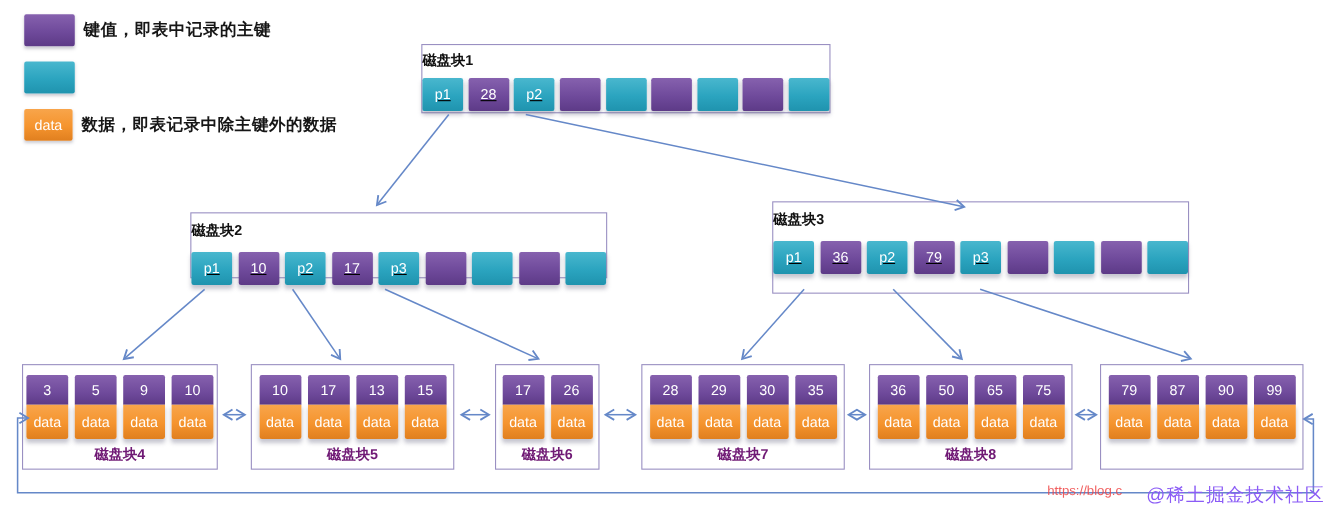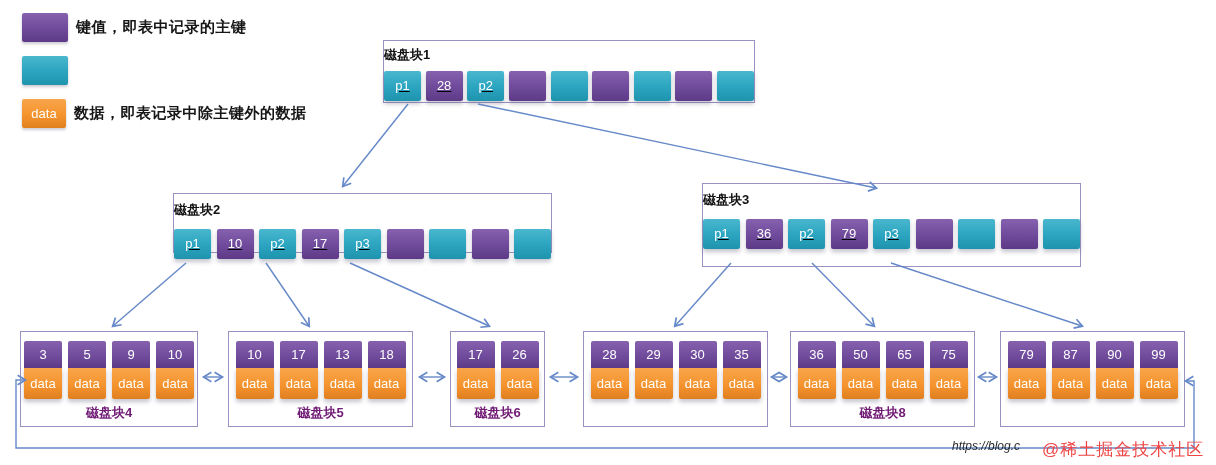--- a/index.html
+++ b/index.html
@@ -45,22 +45,22 @@
   }
   .dcell{
     width:38px;height:31px;line-height:31px;text-align:center;color:#fff;font-size:13px;
     border-radius:0 0 2px 2px;background:linear-gradient(180deg,#f8a54b 0%,#f5942e 55%,#e07f1f 100%);
     box-shadow:0 3px 4px rgba(110,110,135,.4);
   }
   .leaf-title{position:absolute;left:0;right:0;bottom:4px;text-align:center;font-size:13px;font-weight:700;color:#701a75;}
   
   #arrows{position:absolute;left:0;top:0;pointer-events:none;}
   
-  .wm-faint{position:absolute;left:952px;top:439px;font-size:12px;color:#000000;opacity:.85;font-style:italic;text-align:right;}
-  .wm-site{position:absolute;left:1042px;top:438px;font-size:17px;color:#ef4444;letter-spacing:1px;}
+  .wm-faint{position:absolute;left:952px;top:439px;font-size:12px;color:#ef4444;opacity:.85;text-align:right;}
+  .wm-site{position:absolute;left:1042px;top:438px;font-size:17px;color:#8b5cf6;letter-spacing:1px;}
 </style>
 </head>
 <body>
 
 <div id="canvas">
 
   <div class="legend">
     <div class="legend-row">
       <span class="swatch key"></span>
       <span class="legend-label">键值，即表中记录的主键</span>
@@ -147,21 +147,21 @@
         </div>
         <div class="entry">
           <div class="kcell">17</div>
           <div class="dcell">data</div>
         </div>
         <div class="entry">
           <div class="kcell">13</div>
           <div class="dcell">data</div>
         </div>
         <div class="entry">
-          <div class="kcell">18</div>
+          <div class="kcell">15</div>
           <div class="dcell">data</div>
         </div>
       </div>
     <div class="leaf-title">磁盘块5</div>
   </div>
   <div class="leaf" style="left:450px;top:331px;width:95px;">
     <div class="entry-row">
         <div class="entry">
           <div class="kcell">17</div>
           <div class="dcell">data</div>
@@ -185,20 +185,21 @@
         </div>
         <div class="entry">
           <div class="kcell">30</div>
           <div class="dcell">data</div>
         </div>
         <div class="entry">
           <div class="kcell">35</div>
           <div class="dcell">data</div>
         </div>
       </div>
+    <div class="leaf-title">磁盘块7</div>
   </div>
   <div class="leaf" style="left:790px;top:331px;width:185px;">
     <div class="entry-row">
         <div class="entry">
           <div class="kcell">36</div>
           <div class="dcell">data</div>
         </div>
         <div class="entry">
           <div class="kcell">50</div>
           <div class="dcell">data</div>

